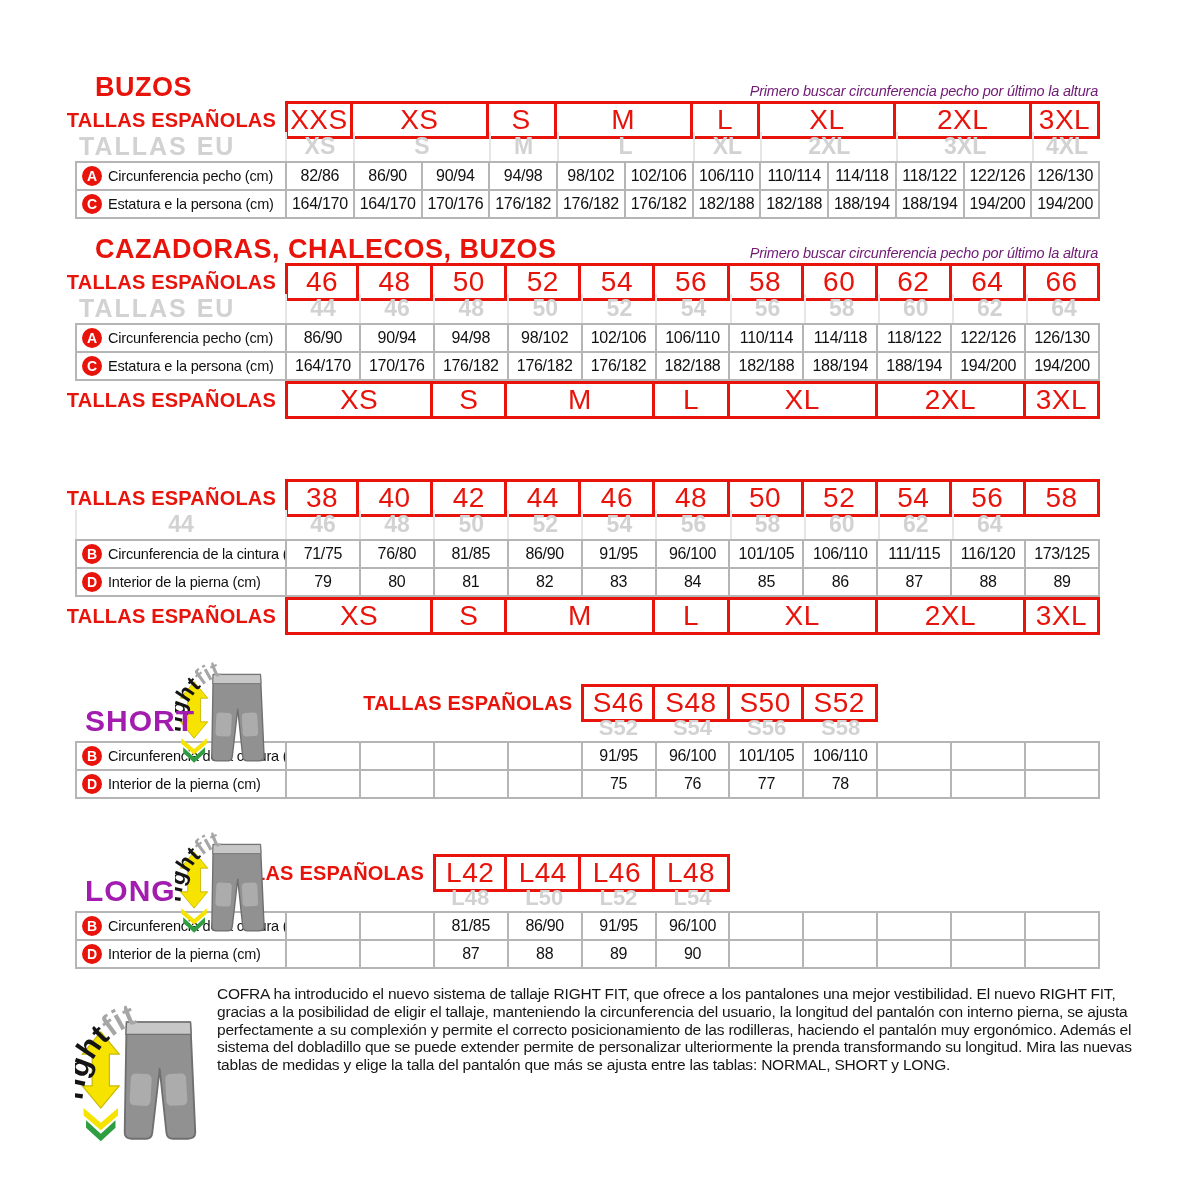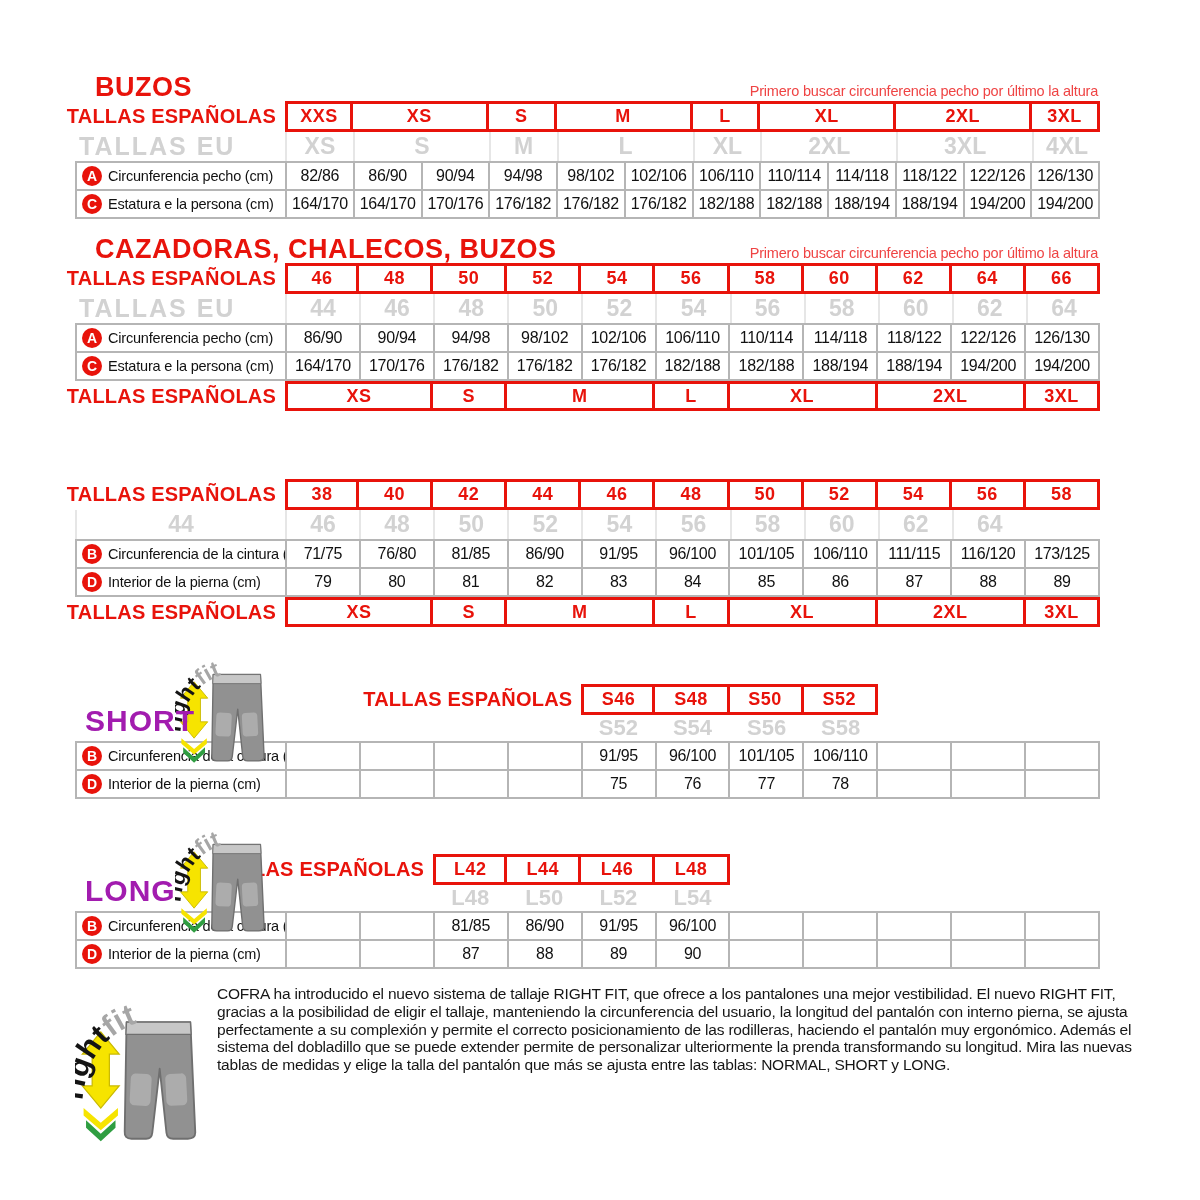--- a/index.html
+++ b/index.html
@@ -8,31 +8,31 @@
     --border:#b5b5b5;
     --euline:#e6e6e6;
   }
   html,body{margin:0;padding:0;background:#fff;}
   .page{position:relative;width:1200px;height:1200px;background:#fff;overflow:hidden;
         font-family:"Liberation Sans", sans-serif;color:#111;}
   .section{position:absolute;left:75px;width:1025px;}
   .section-head{position:relative;height:30px;margin-bottom:1px;}
   .sec-title{position:absolute;left:20px;bottom:-3px;font-size:27px;font-weight:bold;
              color:var(--red);letter-spacing:.5px;white-space:nowrap;}
-  .sec-note{position:absolute;right:2px;bottom:1px;font-size:14.5px;color:#ef4444;letter-spacing:-.2px;}
+  .sec-note{position:absolute;right:2px;bottom:1px;font-size:14.5px;color:#701a75;letter-spacing:-.2px;font-style:italic;}
   
   .trow{display:grid;grid-template-columns:210px repeat(var(--cols),1fr);}
   .hrow{height:31px;}
   .eurow{height:29px;}
   .drow{height:28px;}
   .brow{height:30px;}
   .red-label{display:flex;align-items:center;justify-content:flex-end;padding-right:9px;
              color:var(--red);font-weight:bold;font-size:20px;letter-spacing:.2px;white-space:nowrap;}
   .sizebox{border:3px solid var(--red);display:flex;align-items:center;justify-content:center;
-           color:var(--red);font-weight:bold;font-size:18px;letter-spacing:.5px;}
+           color:var(--red);font-weight:normal;font-size:28px;letter-spacing:.5px;}
   .sizebox + .sizebox{border-left:0;}
   .eu-label{display:flex;align-items:center;padding-left:4px;color:var(--grayText);
             font-weight:bold;font-size:25px;letter-spacing:2px;white-space:nowrap;}
   .eu-cell{display:flex;align-items:center;justify-content:center;color:var(--grayText);
            font-weight:bold;font-size:23px;border-left:2px solid var(--euline);}
   .gray-size{display:flex;align-items:center;justify-content:center;color:var(--grayText);
            font-weight:bold;font-size:22px;}
   .datablock{border-top:2px solid var(--border);border-left:2px solid var(--border);}
   .drow > div{border-right:2px solid var(--border);border-bottom:2px solid var(--border);}
   .dlabel{display:flex;align-items:center;gap:6px;padding-left:5px;font-size:14.5px;

